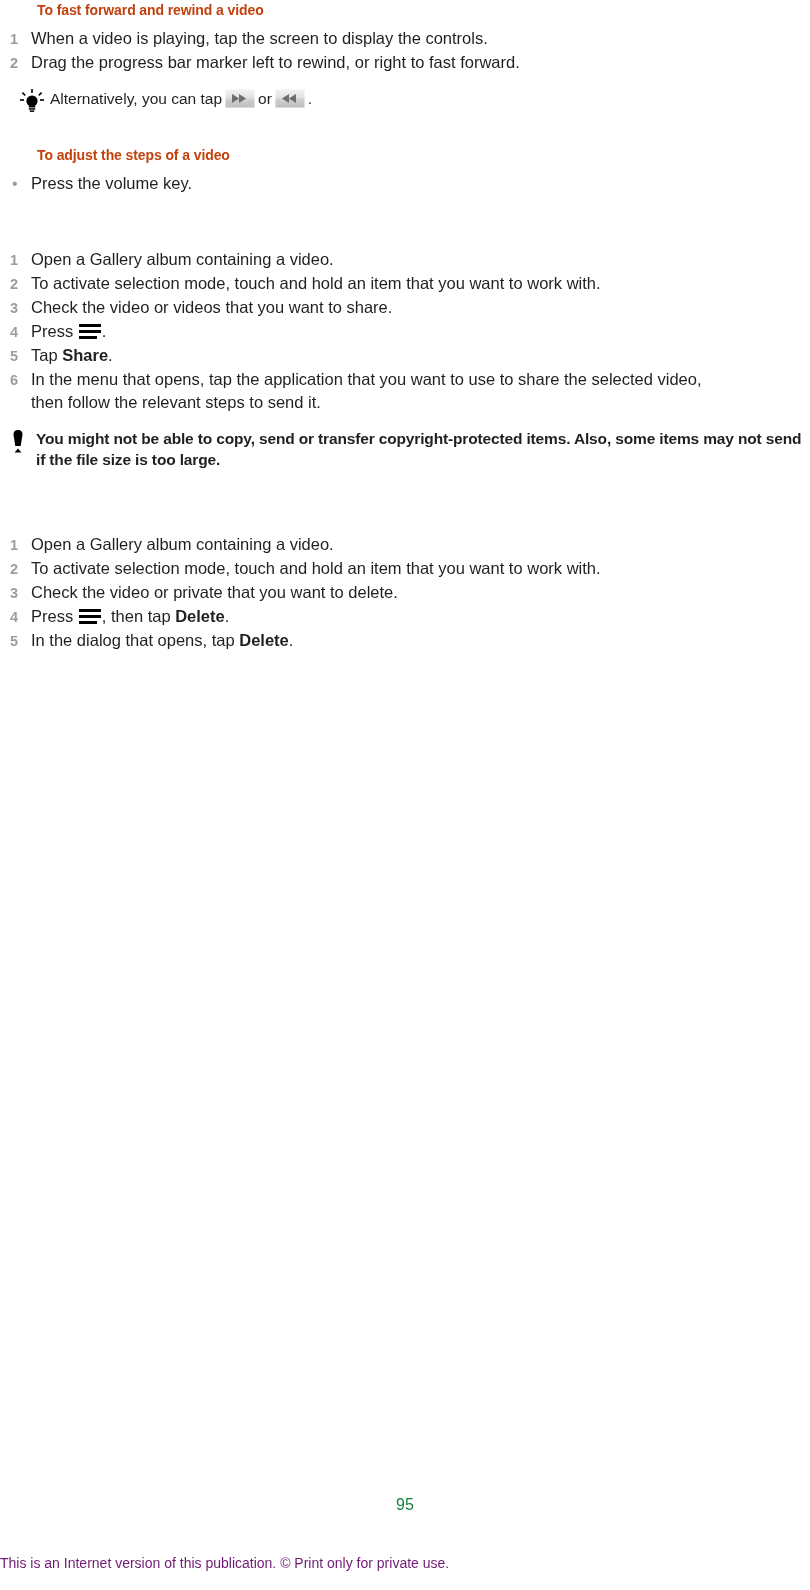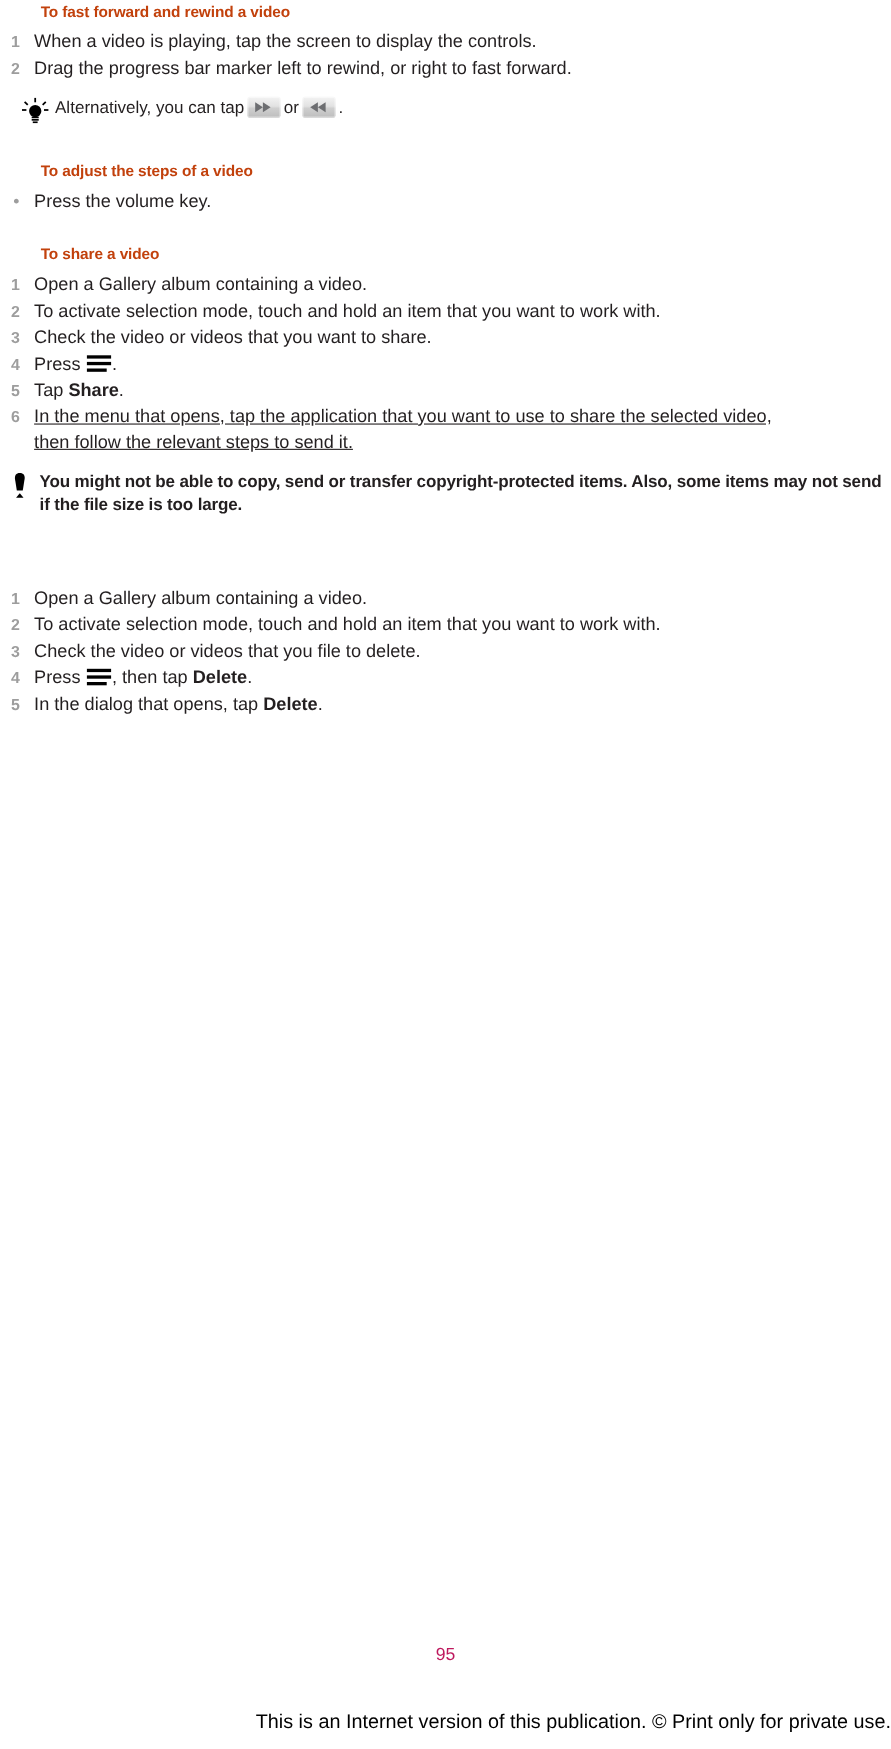--- a/index.html
+++ b/index.html
@@ -133,31 +133,31 @@
 
   .bulb { display: block; }
   .bang { display: block; }
 
   
   .page-number {
     position: absolute;
     left: 0;
     right: 0;
     text-align: center;
-    color: #be185d;
+    color: #15803d;
     font-size: 16px;
     font-weight: normal;
   }
   .footer-note {
     position: absolute;
     left: 0;
     right: 0;
-    text-align: right;
-    color: #000000;
-    font-size: 18px;
+    text-align: left;
+    color: #701a75;
+    font-size: 14px;
   }
 </style>
 </head>
 <body>
 
 <div class="page">
 
   <div style="position:absolute; left:37px; top:0px; width:770px;">
     <h2 class="section-heading">To fast forward and rewind a video</h2>
   </div>
@@ -209,23 +209,20 @@
     <h2 class="section-heading">To adjust the steps of a video</h2>
   </div>
 
   <ul class="steps" style="position:absolute; left:7px; top:172px; width:800px;">
     <li class="step">
       <span class="step-bullet">•</span>
       <span class="step-text">Press the volume key.</span>
     </li>
   </ul>
 
-  <div style="position:absolute; left:37px; top:220px; width:770px;">
-    <h2 class="section-heading">To share a video</h2>
-  </div>
 
   <ol class="steps" style="position:absolute; left:7px; top:248px; width:800px;">
     <li class="step">
       <span class="step-num">1</span>
       <span class="step-text">Open a Gallery album containing a video.</span>
     </li>
     <li class="step">
       <span class="step-num">2</span>
       <span class="step-text">To activate selection mode, touch and hold an item that you want to work with.</span>
     </li>
@@ -238,21 +235,21 @@
       <span class="step-text"><span>Press</span>
         <span class="hamburger"><i></i><i></i><i></i></span><span>.</span></span>
     </li>
     <li class="step">
       <span class="step-num">5</span>
       <span class="step-text"><span>Tap</span>
         <b>Share</b><span>.</span></span>
     </li>
     <li class="step">
       <span class="step-num">6</span>
-      <span class="step-text" style="max-width:700px;text-decoration:underline;">In the menu that opens, tap the application that you want to use to share the selected video, then follow the relevant steps to send it.</span>
+      <span class="step-text" style="max-width:700px;">In the menu that opens, tap the application that you want to use to share the selected video, then follow the relevant steps to send it.</span>
     </li>
   </ol>
 
   <div class="note" style="position:absolute; left:0px; top:428px; width:812px;">
     <span class="note-icon">
       <svg class="bang" width="16" height="26" viewBox="0 0 16 26" aria-hidden="true">
         <path d="M8 2 C 4.6 2 3.3 4.2 3.6 7.2 L 5.3 18 L 10.7 18 L 12.4 7.2 C 12.7 4.2 11.4 2 8 2 Z" fill="#000"></path>
         <path d="M8 20.4 L 11.4 24.6 L 4.6 24.6 Z" fill="#000"></path>
       </svg>
     </span>
@@ -264,21 +261,21 @@
     <li class="step">
       <span class="step-num">1</span>
       <span class="step-text">Open a Gallery album containing a video.</span>
     </li>
     <li class="step">
       <span class="step-num">2</span>
       <span class="step-text">To activate selection mode, touch and hold an item that you want to work with.</span>
     </li>
     <li class="step">
       <span class="step-num">3</span>
-      <span class="step-text">Check the video or videos that you file to delete.</span>
+      <span class="step-text">Check the video or private that you want to delete.</span>
     </li>
     <li class="step">
       <span class="step-num">4</span>
       <span class="step-text"><span>Press</span>
         <span class="hamburger"><i></i><i></i><i></i></span><span>, then tap</span>
         <b>Delete</b><span>.</span></span>
     </li>
     <li class="step">
       <span class="step-num">5</span>
       <span class="step-text"><span>In the dialog that opens, tap</span>

